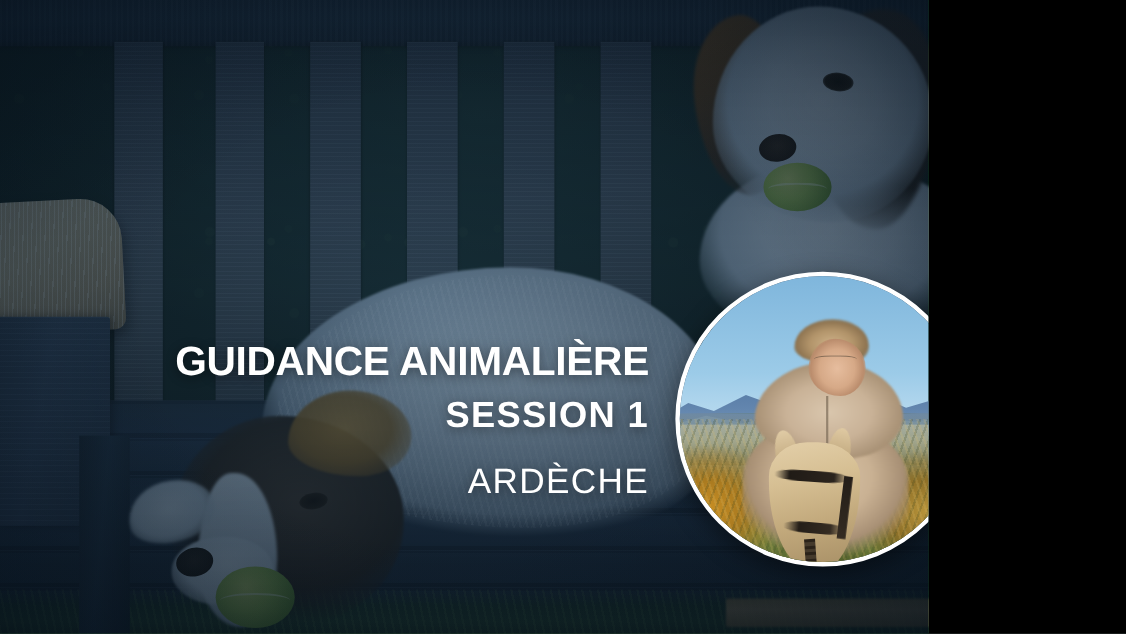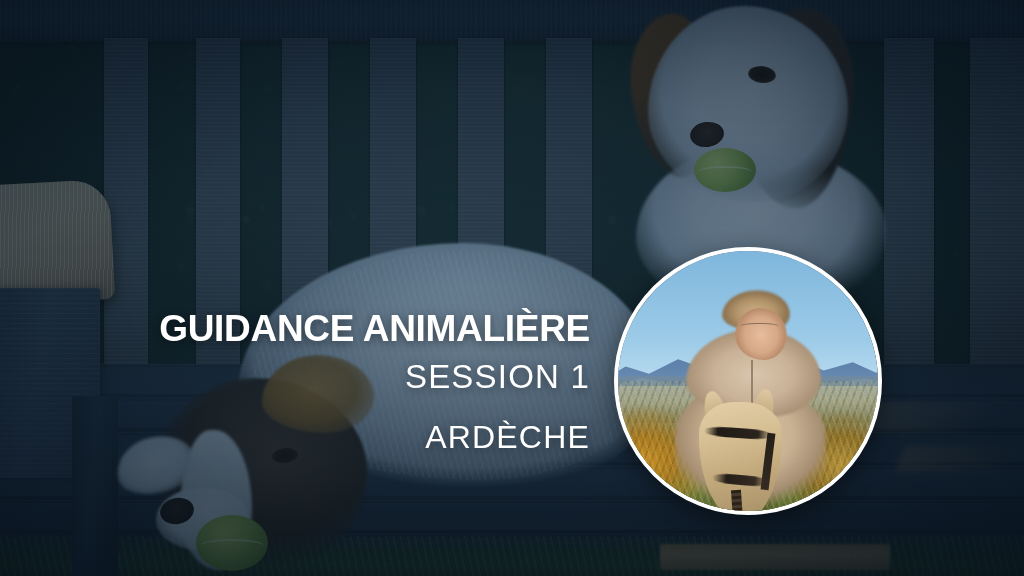--- a/index.html
+++ b/index.html
@@ -8,21 +8,21 @@
     padding: 0;
     background: #000;
   }
   body {
     font-family: "Liberation Sans", sans-serif;
     -webkit-font-smoothing: antialiased;
   }
 
   #stage {
     position: relative;
-    width: 1024px;
+    width: 844px;
     height: 576px;
     overflow: hidden;
     background: #14532d;
     user-select: none;
   }
 
   
   .bg-layer { position: absolute; inset: 0; }
 
   
@@ -299,21 +299,21 @@
     letter-spacing: -0.3px;
     line-height: 1.05;
     text-align: right;
     white-space: nowrap;
     text-shadow: 0 2px 10px rgba(0,0,0,.45);
   }
   .title-sub {
     position: absolute;
     left: 0; top: 358px; width: 590px;
     font-size: 33px;
-    font-weight: 400;
+    font-weight: 700;
     letter-spacing: 1.2px;
     text-align: right;
     white-space: nowrap;
     text-shadow: 0 2px 10px rgba(0,0,0,.45);
   }
   .title-loc {
     position: absolute;
     left: 0; top: 419px; width: 590px;
     font-size: 32px;
     font-weight: 300;

